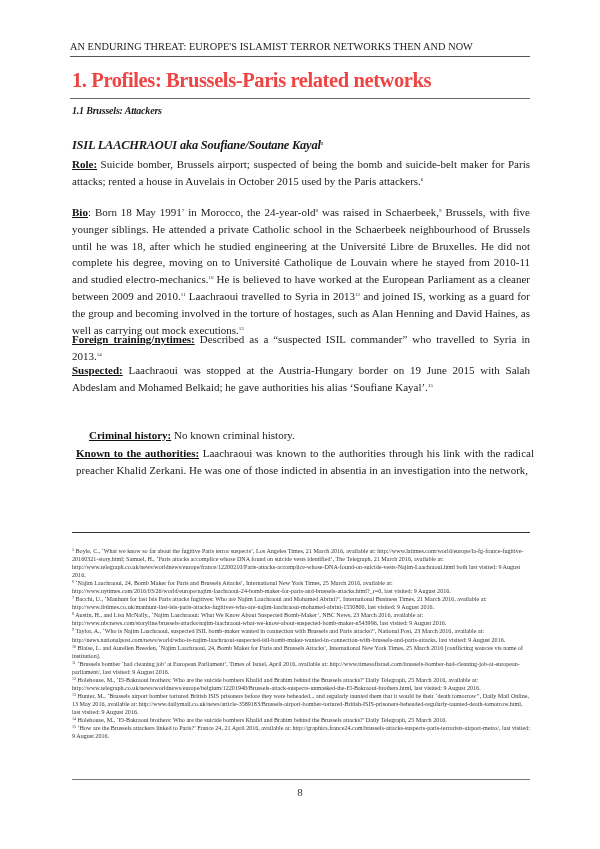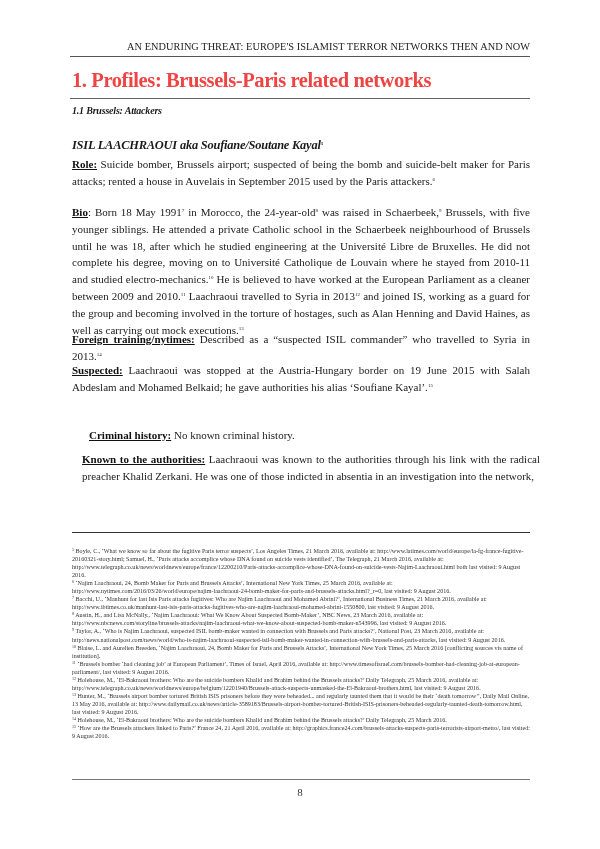--- a/index.html
+++ b/index.html
@@ -1,19 +1,19 @@
 <!DOCTYPE html>
 <html><head>
 <meta charset="utf-8">
 <style>
   html, body { margin:0; padding:0; background:#ffffff; }
   body { width:600px; height:849px; position:relative; overflow:hidden;
          font-family:"Liberation Serif","DejaVu Serif",serif; color:#1a1a1a; }
   .page { position:absolute; left:70px; top:0; width:460px; }
-  .running-header { position:absolute; top:41px; left:0; width:460px; text-align:right;
+  .running-header { position:absolute; top:41px; left:0; width:460px; text-align:left;
          font-size:10.3px; letter-spacing:0.05px; white-space:nowrap; color:#222; }
   .header-rule { position:absolute; top:56px; left:0; width:460px; height:0; border-top:1.6px solid #555; }
   .chapter-title { position:absolute; top:69px; left:2px; font-size:20.5px; font-weight:bold;
          letter-spacing:-0.4px; white-space:nowrap; color:#ef4444; }
   .chapter-rule { position:absolute; top:98px; left:0; width:460px; border-top:1.6px solid #666; }
   .section-title { position:absolute; top:105px; left:2px; font-size:10px; font-weight:bold;
          font-style:italic; white-space:nowrap; letter-spacing:-0.2px; }
   .profile-name { position:absolute; top:138px; left:2px; font-size:12.4px; font-weight:bold;
          font-style:italic; white-space:nowrap; letter-spacing:-0.2px; }
   .para { position:absolute; left:2px; width:458px; font-size:11px; line-height:16.8px;
@@ -36,31 +36,31 @@
   <div class="running-header">AN ENDURING THREAT: EUROPE'S ISLAMIST TERROR NETWORKS THEN AND NOW</div>
   <div class="header-rule"></div>
 
   <div class="chapter-title">1. Profiles: Brussels-Paris related networks</div>
   <div class="chapter-rule"></div>
 
   <div class="section-title">1.1 Brussels: Attackers</div>
 
   <div class="profile-name"><span>ISIL LAACHRAOUI aka Soufiane/Soutane Kayal</span><sup>5</sup></div>
 
-  <p class="para" style="top:156px; margin:0;"><b>Role:</b><span> Suicide bomber, Brussels airport; suspected of being the bomb and suicide-belt maker for Paris attacks; rented a house in Auvelais in September 2015 used by the Paris attackers.</span><sup>6</sup></p>
+  <p class="para" style="top:156px; margin:0;"><b>Role:</b><span> Suicide bomber, Brussels airport; suspected of being the bomb and suicide-belt maker for Paris attacks; rented a house in Auvelais in October 2015 used by the Paris attackers.</span><sup>6</sup></p>
 
   <p class="para" style="top:204px; margin:0;"><b>Bio</b><span>: Born 18 May 1991</span><sup>7</sup><span> in Morocco, the 24-year-old</span><sup>8</sup><span> was raised in Schaerbeek,</span><sup>9</sup><span> Brussels, with five younger siblings. He attended a private Catholic school in the Schaerbeek neighbourhood of Brussels until he was 18, after which he studied engineering at the Université Libre de Bruxelles. He did not complete his degree, moving on to Université Catholique de Louvain where he stayed from 2010-11 and studied electro-mechanics.</span><sup>10</sup><span> He is believed to have worked at the European Parliament as a cleaner between 2009 and 2010.</span><sup>11</sup><span> Laachraoui travelled to Syria in 2013</span><sup>12</sup><span> and joined IS, working as a guard for the group and becoming involved in the torture of hostages, such as Alan Henning and David Haines, as well as carrying out mock executions.</span><sup>13</sup></p>
 
   <p class="para" style="top:331px; margin:0;"><b>Foreign training/nytimes:</b><span> Described as a “suspected ISIL commander” who travelled to Syria in 2013.</span><sup>14</sup></p>
 
   <p class="para" style="top:362px; margin:0;"><b>Suspected:</b><span> Laachraoui was stopped at the Austria-Hungary border on 19 June 2015 with Salah Abdeslam and Mohamed Belkaid; he gave authorities his alias ‘Soufiane Kayal’.</span><sup>15</sup></p>
 
   <p class="para" style="top:410px; margin:17px;"><b>Criminal history:</b><span> No known criminal history.</span></p>
 
-  <p class="para" style="top:441px; margin:10px;"><b>Known to the authorities:</b><span> Laachraoui was known to the authorities through his link with the radical preacher Khalid Zerkani. He was one of those indicted in absentia in an investigation into the network,</span></p>
+  <p class="para" style="top:441px; margin:4px;"><b>Known to the authorities:</b><span> Laachraoui was known to the authorities through his link with the radical preacher Khalid Zerkani. He was one of those indicted in absentia in an investigation into the network,</span></p>
 
   <div class="fn-rule"></div>
 
   <div class="footnotes">
     <p class="fn"><sup>5</sup><span> Boyle, C., ‘What we know so far about the fugitive Paris terror suspects’, Los Angeles Times, 21 March 2016, available at: http://www.latimes.com/world/europe/la-fg-france-fugitive-20160321-story.html; Samuel, H., ‘Paris attacks accomplice whose DNA found on suicide vests identified’, The Telegraph, 21 March 2016, available at: http://www.telegraph.co.uk/news/worldnews/europe/france/12200210/Paris-attacks-accomplice-whose-DNA-found-on-suicide-vests-Najim-Laachraoui.html both  last visited: 9 August 2016.</span></p>
     <p class="fn"><sup>6</sup><span> ‘Najim Laachraoui, 24, Bomb Maker for Paris and Brussels Attacks’, International New York Times, 25 March 2016, available at: http://www.nytimes.com/2016/03/26/world/europe/najim-laachraoui-24-bomb-maker-for-paris-and-brussels-attacks.html?_r=0, last visited: 9 August 2016.</span></p>
     <p class="fn"><sup>7</sup><span> Bacchi, U., ‘Manhunt for last Isis Paris attacks fugitives: Who are Najim Laachraoui and Mohamed Abrini?’, International Business Times, 21 March 2016, available at: http://www.ibtimes.co.uk/manhunt-last-isis-paris-attacks-fugitives-who-are-najim-laachraoui-mohamed-abrini-1550800, last visited: 9 August 2016.</span></p>
     <p class="fn"><sup>8</sup><span> Austin, H., and Lisa McNally., ‘Najim Laachraoui: What We Know About Suspected Bomb-Maker’, NBC News, 23 March 2016, available at: http://www.nbcnews.com/storyline/brussels-attacks/najim-laachraoui-what-we-know-about-suspected-bomb-maker-n543996, last visited: 9 August 2016.</span></p>
     <p class="fn"><sup>9</sup><span> Taylor, A., ‘Who is Najim Laachraoui, suspected ISIL bomb-maker wanted in connection with Brussels and Paris attacks?’, National Post, 23 March 2016, available at: http://news.nationalpost.com/news/world/who-is-najim-laachraoui-suspected-isil-bomb-maker-wanted-in-connection-with-brussels-and-paris-attacks, last visited: 9 August 2016.</span></p>
     <p class="fn"><sup>10</sup><span> Blaise, L. and Aurelien Breeden, ‘Najim Laachraoui, 24, Bomb Maker for Paris and Brussels Attacks’, International New York Times, 25 March 2016 [conflicting sources vis name of institution].</span></p>

